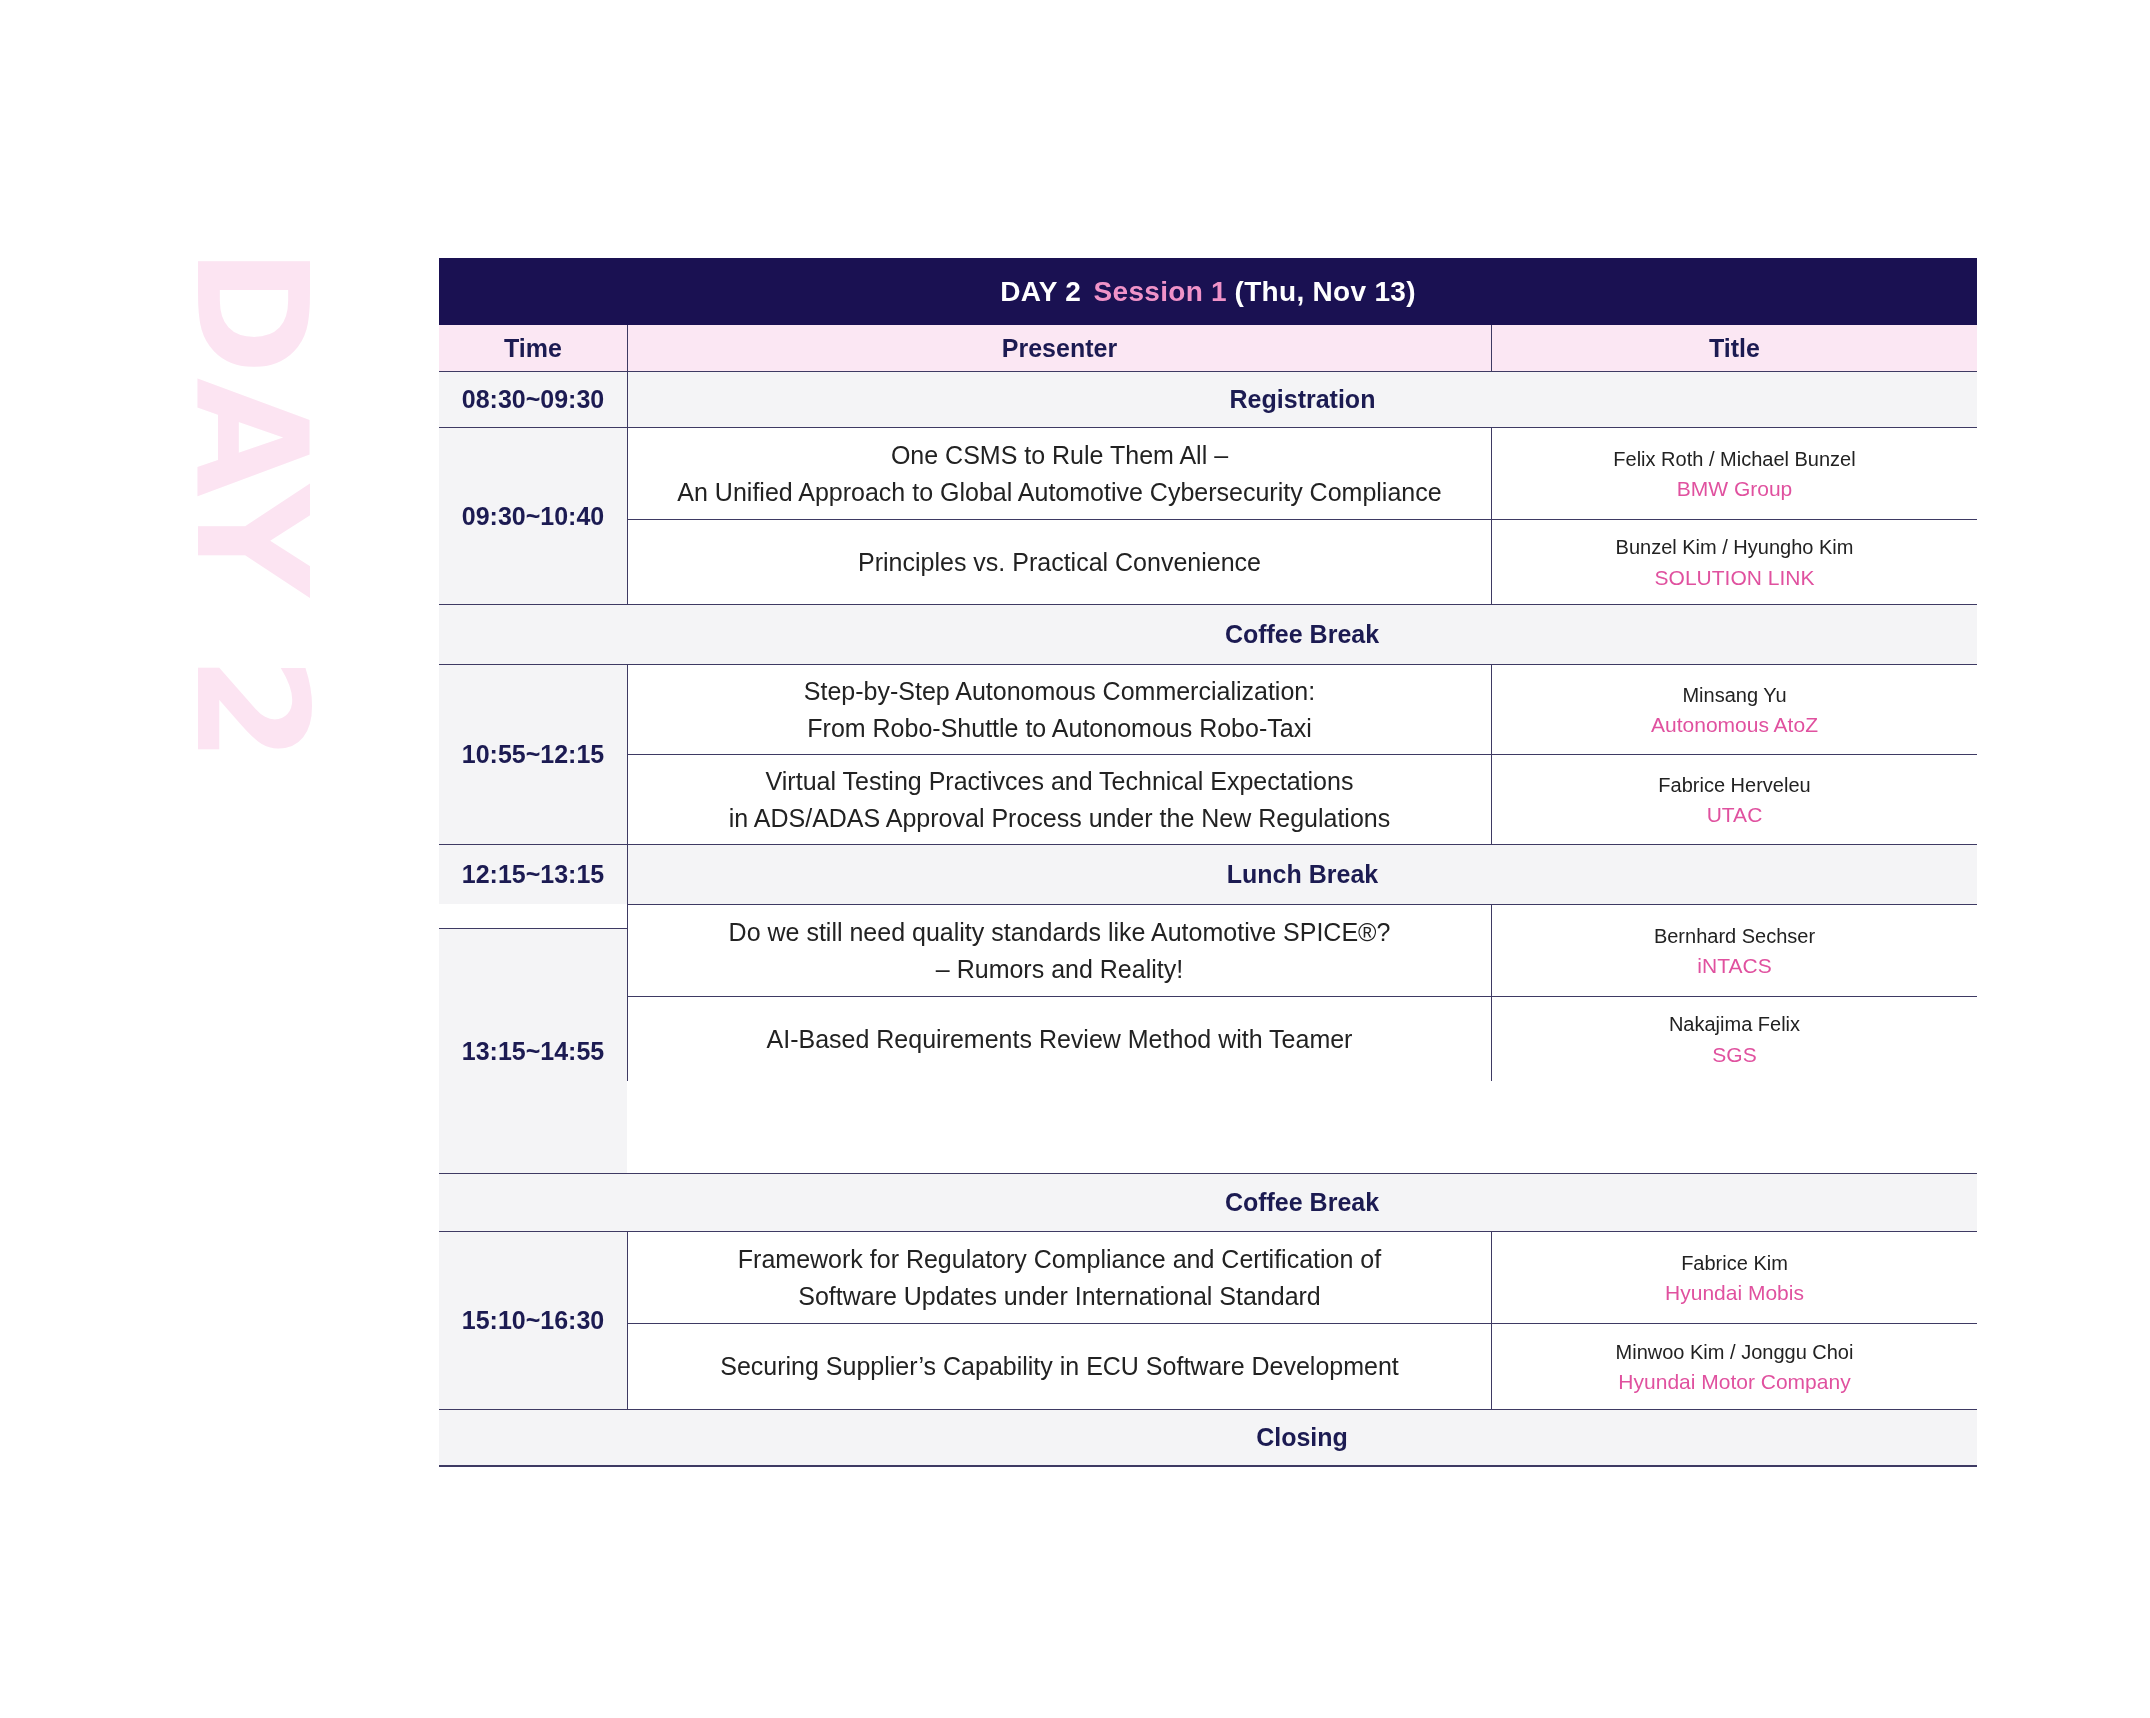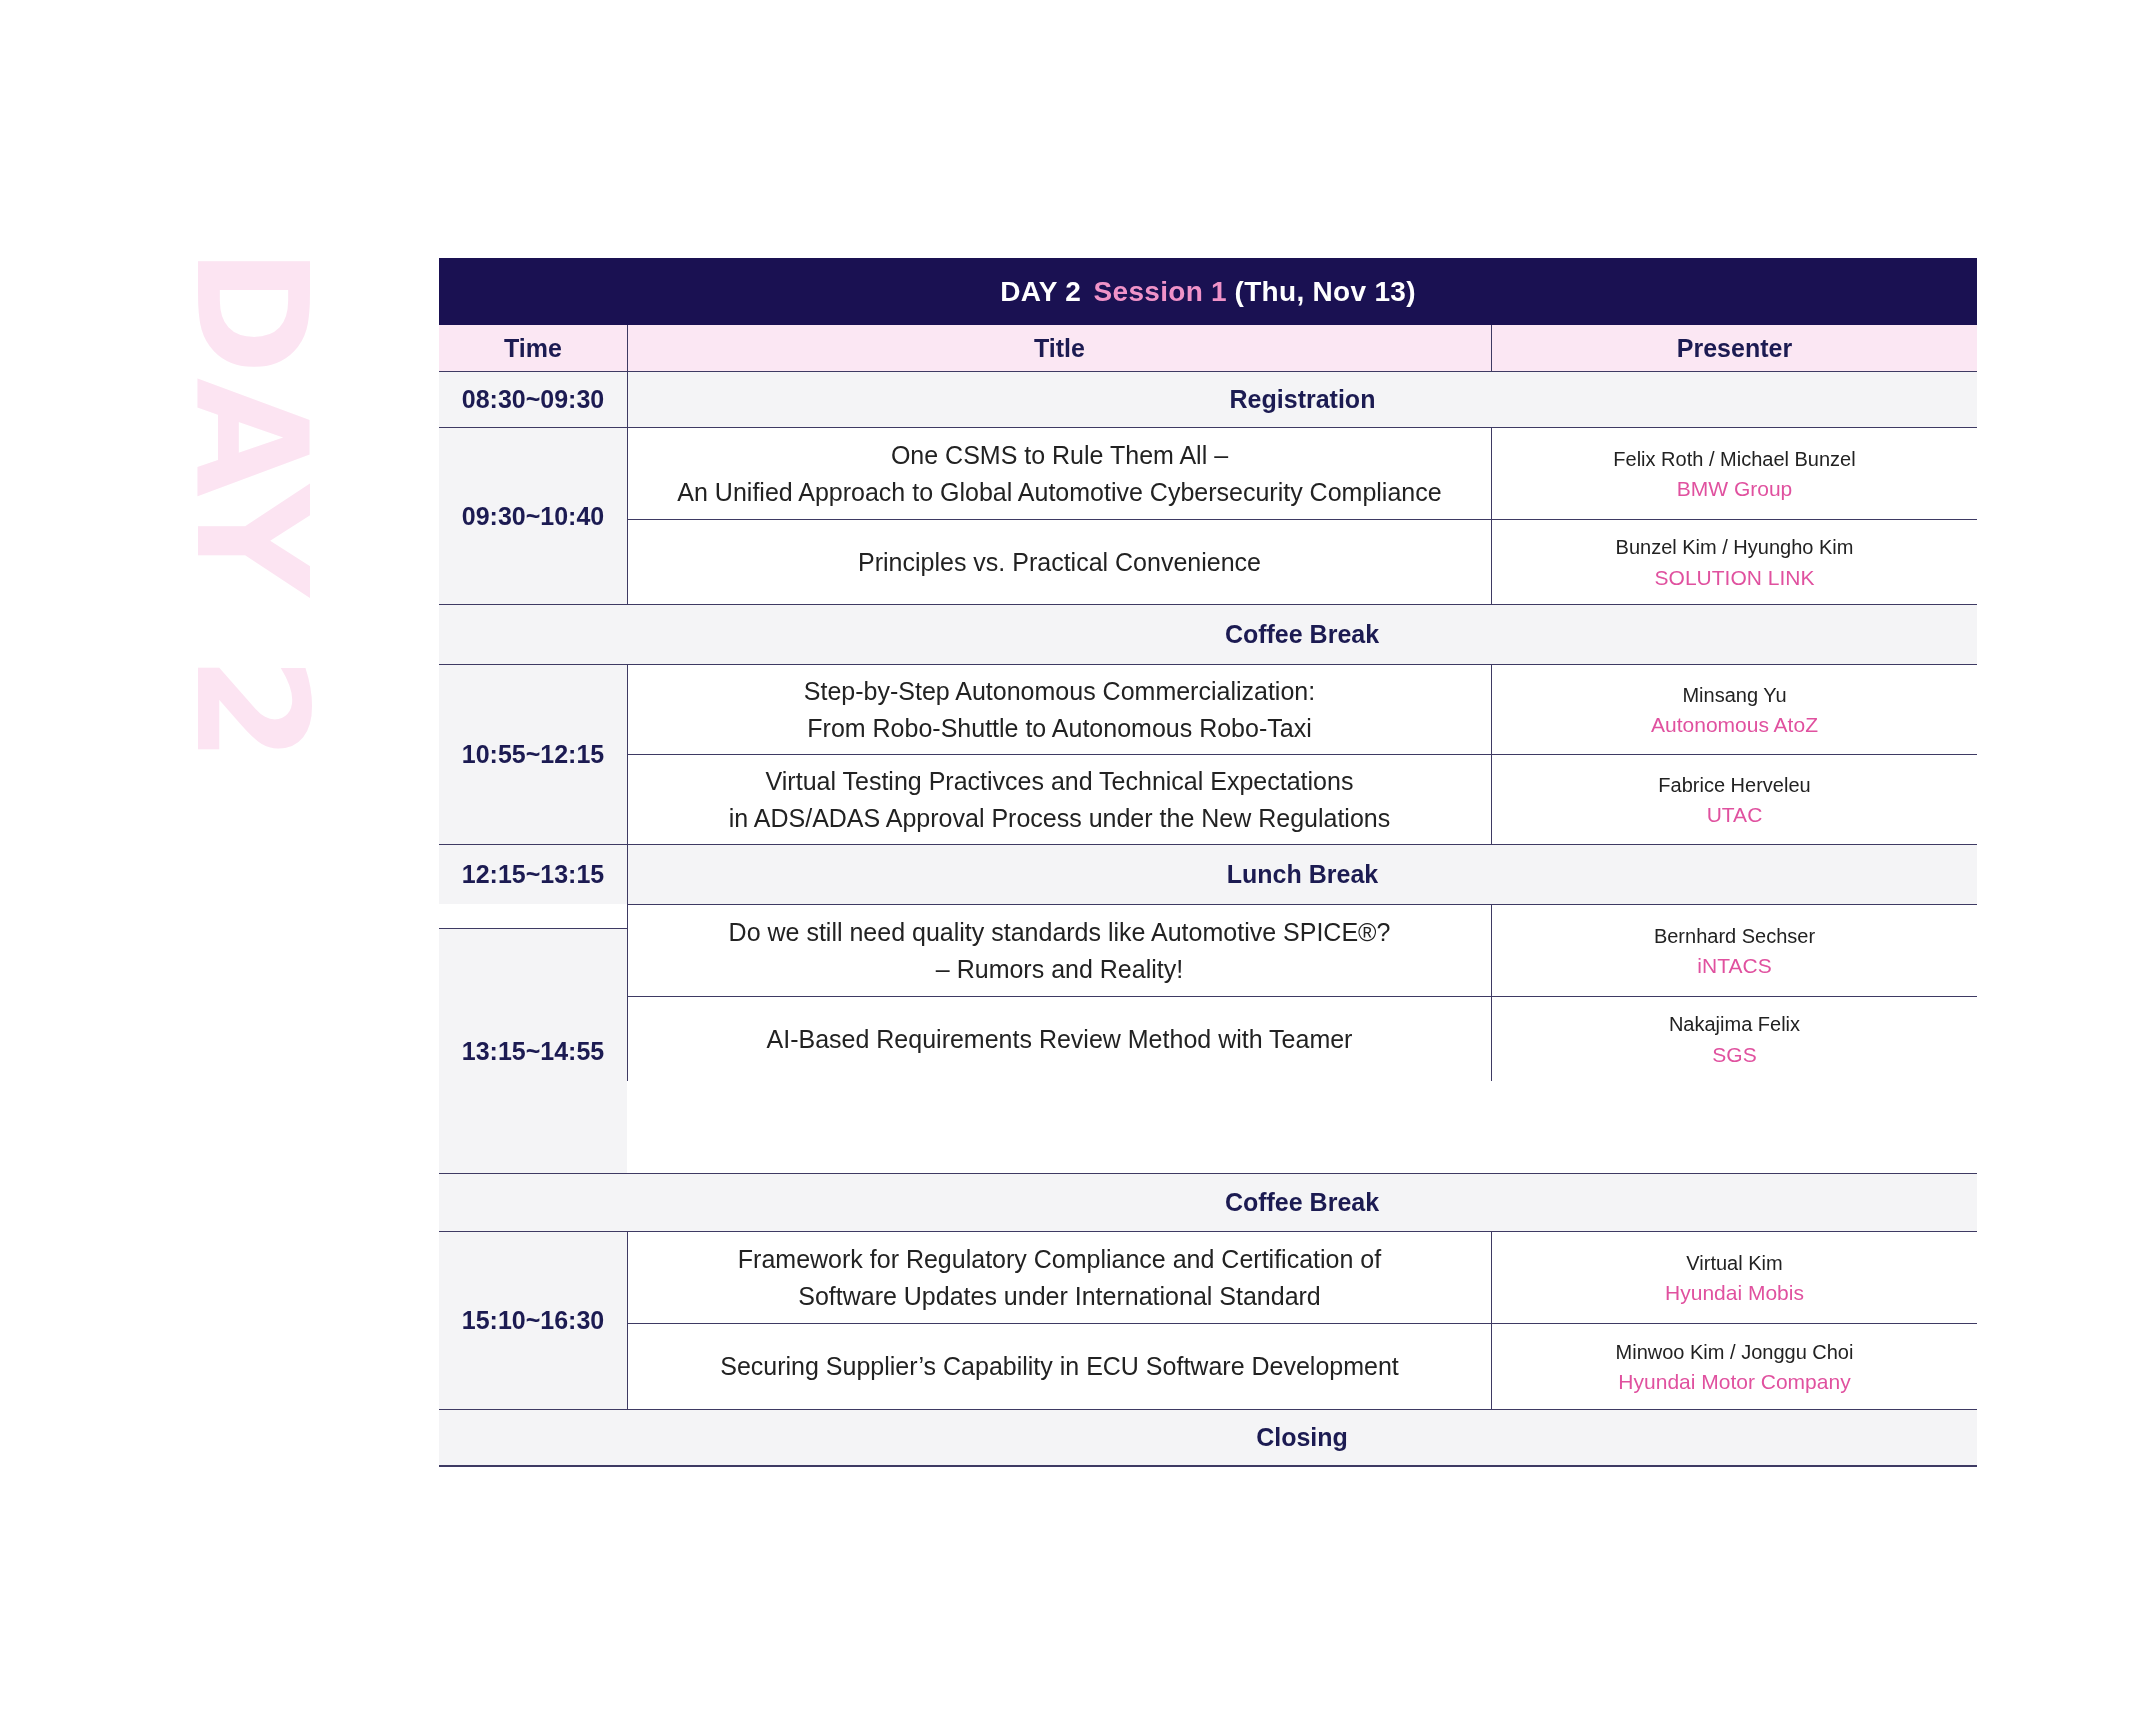--- a/index.html
+++ b/index.html
@@ -127,22 +127,22 @@
 
   <div class="sched">
 
     <div class="cell titlebar span-all">
       <span class="tb-day">DAY 2</span>
       <span class="tb-session">Session 1</span>
       <span class="tb-date">(Thu, Nov 13)</span>
     </div>
 
     <div class="cell colhead">Time</div>
+    <div class="cell colhead bl">Presenter</div>
     <div class="cell colhead bl">Title</div>
-    <div class="cell colhead bl">Presenter</div>
 
     <div class="cell time bt">08:30~09:30</div>
     <div class="cell breakcell bt bl span23">Registration</div>
 
     <div class="cell time bt rspan2">09:30~10:40</div>
     <div class="cell stitle bt bl">One CSMS to Rule Them All –
 An Unified Approach to Global Automotive Cybersecurity Compliance</div>
     <div class="cell pres bt bl">
       <div class="pname">Felix Roth / Michael Bunzel</div>
       <div class="pcomp">BMW Group</div>
@@ -184,21 +184,21 @@
       <div class="pname">Nakajima Felix</div>
       <div class="pcomp">SGS</div>
     </div>
 
     <div class="cell fullbreak bt span-all">Coffee Break</div>
 
     <div class="cell time bt rspan2">15:10~16:30</div>
     <div class="cell stitle bt bl">Framework for Regulatory Compliance and Certification of
 Software Updates under International Standard</div>
     <div class="cell pres bt bl">
-      <div class="pname">Virtual Kim</div>
+      <div class="pname">Fabrice Kim</div>
       <div class="pcomp">Hyundai Mobis</div>
     </div>
     <div class="cell stitle bt bl">Securing Supplier’s Capability in ECU Software Development</div>
     <div class="cell pres bt bl">
       <div class="pname">Minwoo Kim / Jonggu Choi</div>
       <div class="pcomp">Hyundai Motor Company</div>
     </div>
 
     <div class="cell fullbreak bt span-all">Closing</div>
 

